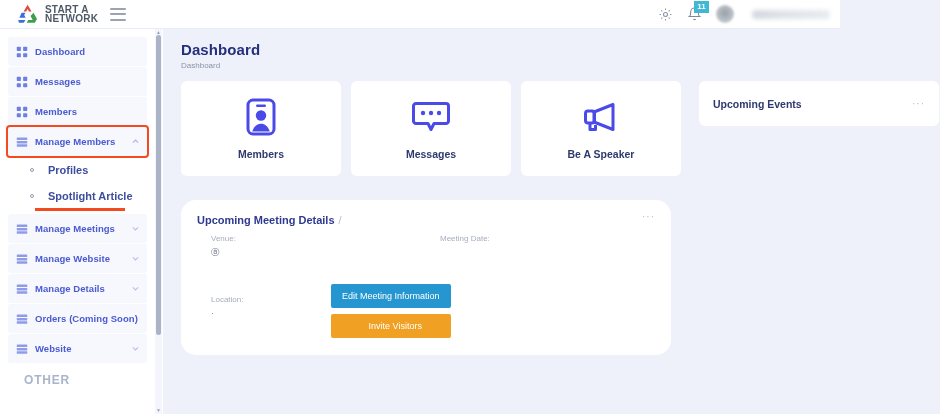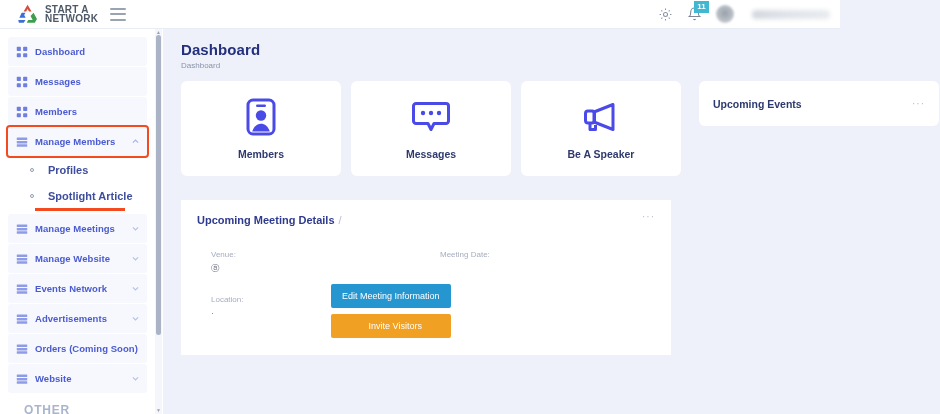--- a/index.html
+++ b/index.html
@@ -282,54 +282,54 @@
     font-size: 10px;
     cursor: pointer;
     line-height: 6px;
   }
 
   .meeting-panel {
     margin: 24px 0 0 18px;
     width: 490px;
     height: 155px;
     background: #ffffff;
-    border-radius: 0;
+    border-radius: 15px;
     padding: 14px 16px 0 16px;
     position: relative;
   }
   .meeting-head {
     display: flex;
     align-items: flex-start;
   }
   .meeting-title {
     font-size: 11px;
     font-weight: bold;
     color: #2e3a8e;
   }
   .meeting-slash {
     font-size: 11px;
     color: #b9bfd4;
     margin-left: 4px;
   }
   .field-grid {
     display: flex;
-    margin-top: 24px;
+    margin-top: 8px;
   }
   .field-col { width: 245px; padding-left: 14px; }
   .field-label {
     font-size: 8px;
     color: #a6adbe;
   }
   .field-value {
     font-size: 8.5px;
     color: #6f7686;
     margin-top: 4px;
     min-height: 10px;
   }
-  .field-row2 { margin-top: 20px; padding-left: 14px; }
+  .field-row2 { margin-top: 36px; padding-left: 14px; }
   .btn-row {
     position: absolute;
     left: 150px;
     bottom: 17px;
     display: flex;
     gap: 6px;
     flex-direction: column;
   }
   .btn {
     border: none;
@@ -463,37 +463,26 @@
           <path d="M2.5 4.5L6 8l3.5-3.5"></path>
         </svg>
       </div>
 
       <div class="nav-item">
         <svg class="nav-icon" viewBox="0 0 16 16" fill="#8e9ce8">
           <rect x="1" y="2" width="14" height="3.4" rx=".8"></rect>
             <rect x="1" y="6.5" width="14" height="3.4" rx=".8"></rect>
           <rect x="1" y="11" width="14" height="3.4" rx=".8"></rect>
         </svg>
-        <span class="nav-label">Events Network</span>
+        <span class="nav-label">Manage Details</span>
         <svg class="chev" viewBox="0 0 12 12" fill="none" stroke="#a4afdd" stroke-width="1.5">
           <path d="M2.5 4.5L6 8l3.5-3.5"></path>
         </svg>
       </div>
 
-      <div class="nav-item">
-        <svg class="nav-icon" viewBox="0 0 16 16" fill="#8e9ce8">
-          <rect x="1" y="2" width="14" height="3.4" rx=".8"></rect>
-            <rect x="1" y="6.5" width="14" height="3.4" rx=".8"></rect>
-          <rect x="1" y="11" width="14" height="3.4" rx=".8"></rect>
-        </svg>
-        <span class="nav-label">Advertisements</span>
-        <svg class="chev" viewBox="0 0 12 12" fill="none" stroke="#a4afdd" stroke-width="1.5">
-          <path d="M2.5 4.5L6 8l3.5-3.5"></path>
-        </svg>
-      </div>
 
       <div class="nav-item">
         <svg class="nav-icon" viewBox="0 0 16 16" fill="#8e9ce8">
           <rect x="1" y="2" width="14" height="3.4" rx=".8"></rect>
             <rect x="1" y="6.5" width="14" height="3.4" rx=".8"></rect>
           <rect x="1" y="11" width="14" height="3.4" rx=".8"></rect>
         </svg>
         <span class="nav-label">Orders (Coming Soon)</span>
         <svg class="chev" viewBox="0 0 12 12" fill="none" stroke="#a4afdd" stroke-width="1.5">
           <path d="M2.5 4.5L6 8l3.5-3.5"></path>

